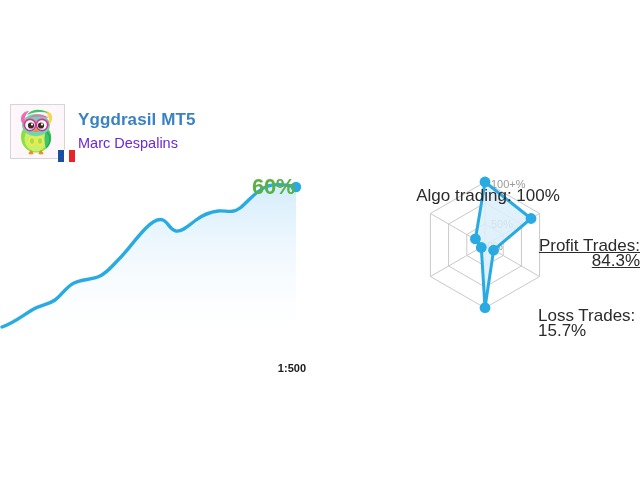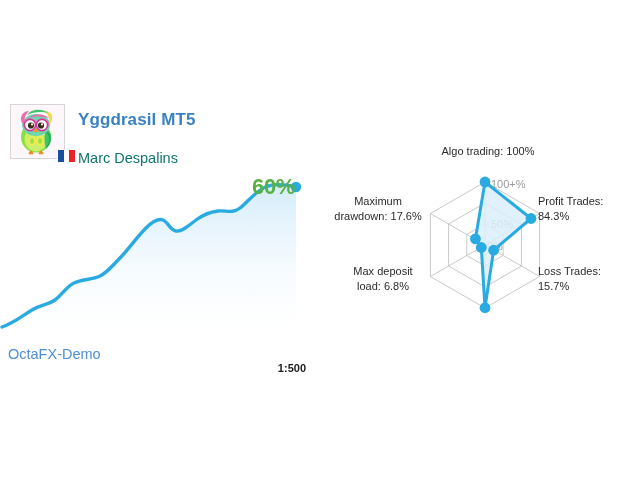--- a/index.html
+++ b/index.html
@@ -78,23 +78,23 @@
     top: 6px;
     font-size: 17px;
     font-weight: bold;
     color: #3a82c4;
     letter-spacing: 0.1px;
     white-space: nowrap;
   }
   #account-owner {
     position: absolute;
     left: 68px;
-    top: 46px;
+    top: 31px;
     font-size: 14.5px;
-    color: #0f766e;
+    color: #6d28d9;
     white-space: nowrap;
   }
 
   
   #growth-chart {
     position: absolute;
     left: 0px;
     top: 72px;
     width: 310px;
     height: 170px;
@@ -150,36 +150,38 @@
     position: absolute;
     left: 0;
     top: 0;
     width: 320px;
     height: 275px;
   }
   #radar-chart svg { display: block; }
 
   .radar-label {
     position: absolute;
-    font-size: 11px;
+    font-size: 17px;
     color: #2b2b2b;
     line-height: 15px;
     white-space: pre-line;
+    margin-top: 44px;
   }
   #label-algo-trading {
     left: 88px;
     top: 46px;
     width: 160px;
     text-align: center;
   }
   #label-profit-trades {
     left: 218px;
     top: 96px;
     width: 102px;
-    text-align: left;
+    text-align: right;
+    text-decoration: underline;
   }
   #label-loss-trades {
     left: 218px;
     top: 166px;
     width: 100px;
     text-align: left;
   }
   #label-trading-activity {
     left: 48px;
     top: 215px;
@@ -298,21 +300,20 @@
                  C248,32 256,20 268,16
                  C278,13 288,15 296,17"></path>
 
         <circle cx="296" cy="17" r="5.2" fill="#29abe2"></circle>
       </svg>
     </div>
 
     <div id="growth-value">60%</div>
 
     <div id="account-footer">
-      <div id="broker-name">OctaFX-Demo</div>
       <div id="leverage-value">1:500</div>
     </div>
   </div>
 
   <div id="right-panel">
 
     <div id="radar-chart">
       <svg width="320" height="275" viewBox="0 0 320 275">
 
         <g fill="none" stroke="#c9c9c9" stroke-width="1">
@@ -350,20 +351,16 @@
 
     <div class="radar-label" id="label-algo-trading">Algo trading: 100%</div>
 
     <div class="radar-label" id="label-profit-trades">Profit Trades:
 84.3%</div>
 
     <div class="radar-label" id="label-loss-trades">Loss Trades:
 15.7%</div>
 
 
-    <div class="radar-label" id="label-max-deposit-load">Max deposit
-load: 6.8%</div>
-
-    <div class="radar-label" id="label-maximum-drawdown">Maximum
-drawdown: 17.6%</div>
+
   </div>
 
 </div>
 
 </body></html>

